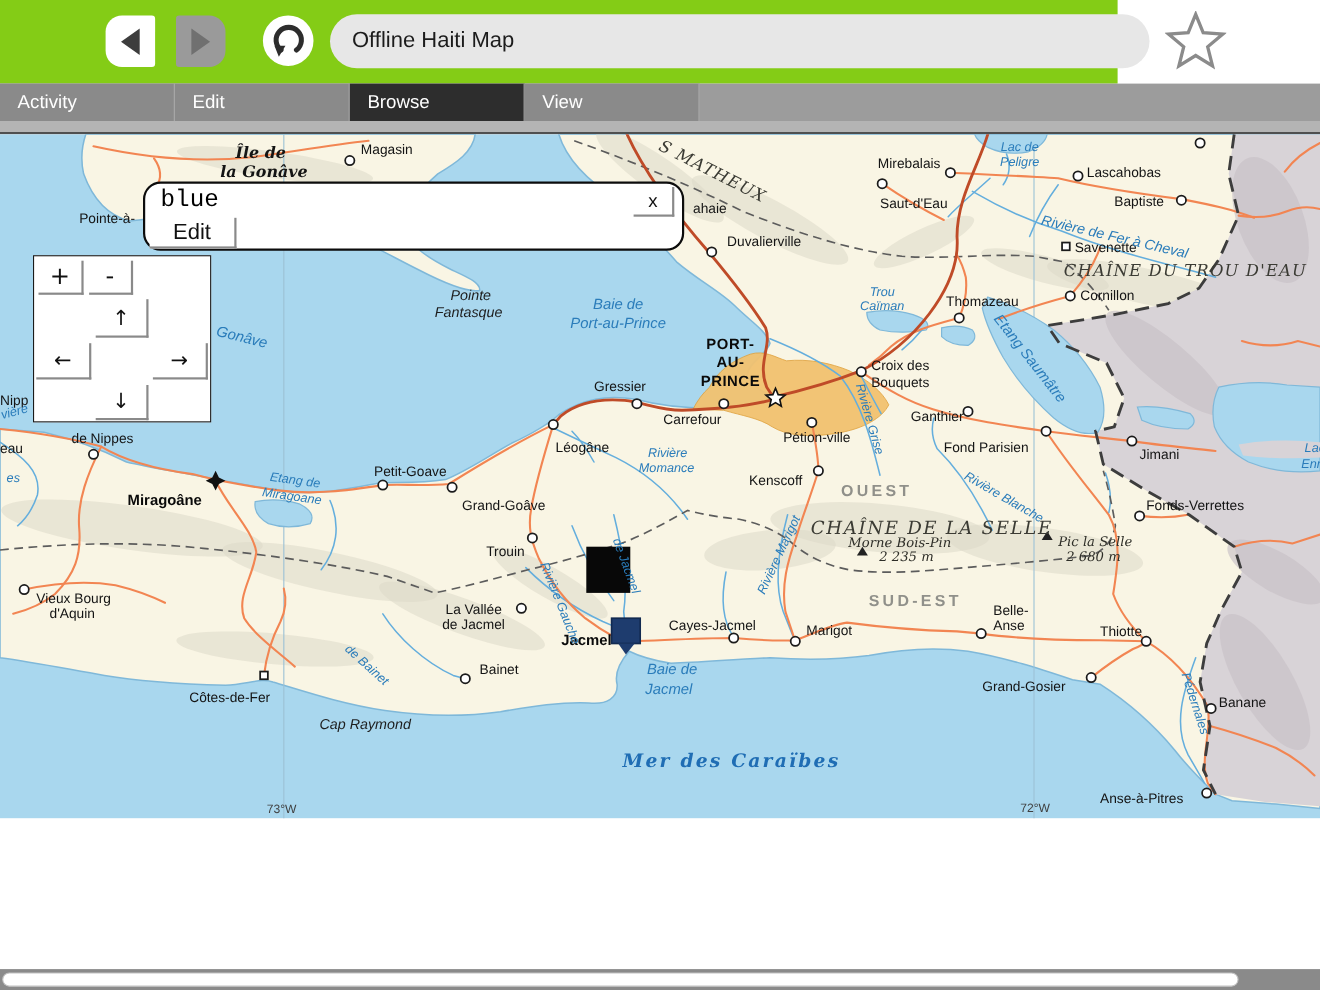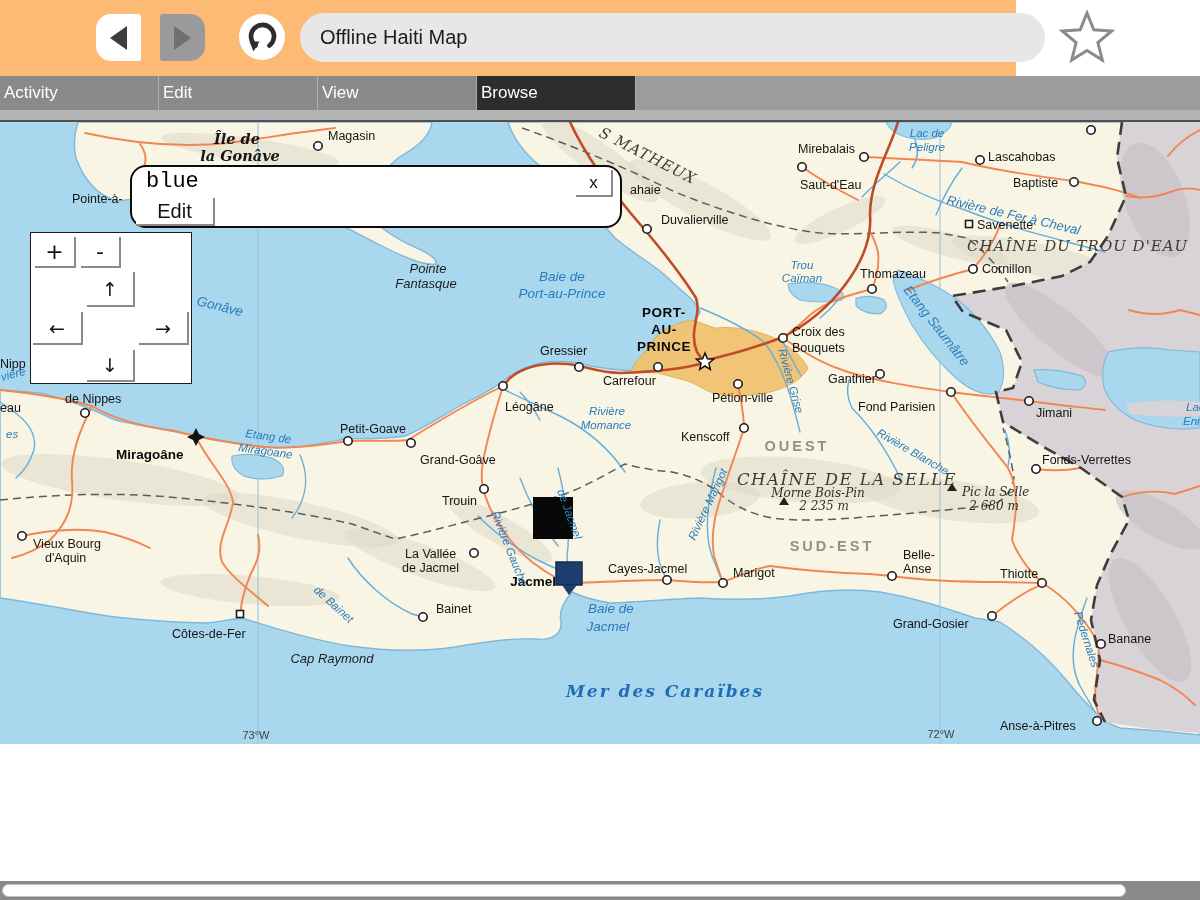--- a/index.html
+++ b/index.html
@@ -1,35 +1,35 @@
 <!DOCTYPE html>
 <html style="--sea: #a9d7ee; --land: #f9f5e4; --coast: #7fb8d9; --dr: #d8d3d7; --urban: #f2c270; --roada: #bf4b28; --roadb: #f28552; --river: #64aedd;"><head>
 <meta charset="utf-8">
 <style>
   html,body{margin:0;padding:0}
   body{width:1200px;height:900px;overflow:hidden;background:#fff;
        font-family:"Liberation Sans",sans-serif;position:relative}
 
   
-  #topbar{position:absolute;left:0;top:0;width:1016px;height:76px;background:#fdba74}
+  #topbar{position:absolute;left:0;top:0;width:1016px;height:76px;background:#84cc16}
   .chromebtn{position:absolute;display:flex;align-items:center;justify-content:center;cursor:pointer}
   #back-button{left:96px;top:14px;width:45px;height:47px;background:#fff;border-radius:15px 3px 3px 15px}
   #forward-button{left:160px;top:14px;width:45px;height:47px;background:#9a9a9a;border-radius:3px 15px 15px 3px}
   .tri-left{width:0;height:0;border-top:12px solid transparent;border-bottom:12px solid transparent;border-right:17px solid #3d3d3d}
   .tri-right{width:0;height:0;border-top:12px solid transparent;border-bottom:12px solid transparent;border-left:17px solid #707070}
   #reload-button{left:239px;top:14px;width:46px;height:46px;background:#fff;border-radius:50%}
   #address-input{position:absolute;left:300px;top:13px;width:745px;height:49px;background:#e7e7e7;
      border:none;border-radius:25px;font-family:"Liberation Sans",sans-serif;font-size:20px;color:#1c1c1c;
      padding:0 20px;box-sizing:border-box;outline:none}
   #star-button{left:1058px;top:9px;width:58px;height:58px;background:transparent}
 
   
   #menubar{position:absolute;left:0;top:76px;width:1200px;height:34px;background:#9c9c9c;display:flex}
   .tab{width:159px;height:34px;box-sizing:border-box;background:#8a8a8a;border-right:1px solid #adadad;
-       color:#fff;font-size:17px;line-height:34px;padding-left:4px;cursor:pointer}
+       color:#fff;font-size:17px;line-height:34px;padding-left:16px;cursor:pointer}
   .tab.active{background:#2d2d2d}
   #substrip{position:absolute;left:0;top:110px;width:1200px;height:10px;background:#b4b4b4;border-bottom:2px solid #4f4f4f}
 
   
   #map{position:absolute;left:0;top:122px;width:1200px;height:622px;display:block}
   .searect{fill:var(--sea)}
   .land{fill:var(--land);stroke:var(--coast);stroke-width:1.4}
   .dr{fill:var(--dr);stroke:none}
   .lake{fill:var(--sea);stroke:var(--coast);stroke-width:1.1}
   .lakeisl{fill:var(--dr)}
@@ -109,22 +109,22 @@
   <div id="star-button" class="chromebtn">
     <svg width="56" height="56" viewBox="0 0 56 56">
       <polygon points="28,3 34.8,19.7 52.7,21 38.9,32.6 43.3,50 28,40.5 12.7,50 17.1,32.6 3.3,21 21.2,19.7" fill="#fff" stroke="#8b8b8b" stroke-width="3"></polygon>
     </svg>
   </div>
 </div>
 
 <div id="menubar">
   <div class="tab">Activity</div>
   <div class="tab">Edit</div>
+  <div class="tab active">Browse</div>
   <div class="tab">View</div>
-  <div class="tab active">Browse</div>
 </div>
 <div id="substrip"></div>
 
 <svg id="map" viewBox="0 122 1200 622">
   <rect class="searect" x="0" y="122" width="1200" height="622"></rect>
 
   <path class="land" d="M78,122 L432,122
     C430,138 415,148 398,158 C382,172 368,188 366,205 C370,222 388,234 410,245
     C425,252 437,257 436,264 C425,266 405,258 380,245 C350,230 320,212 290,204
     C260,198 230,197 200,195 C172,192 145,198 118,201 C98,196 84,180 76,158 Q72,140 78,122 Z"></path>

